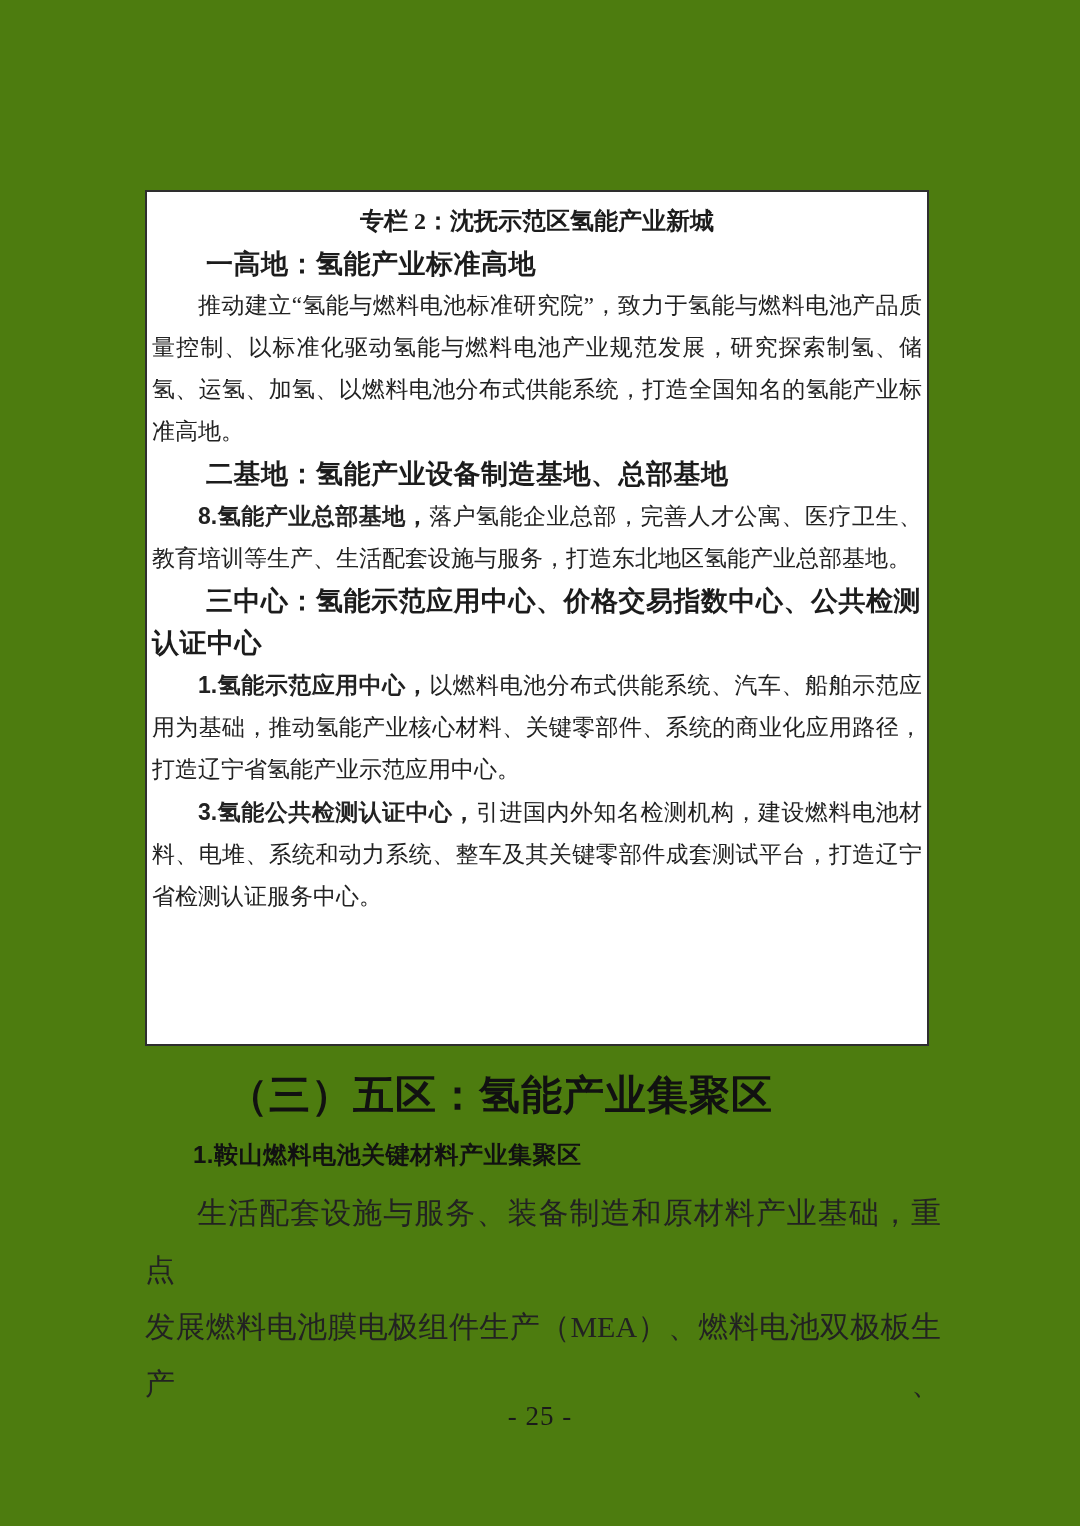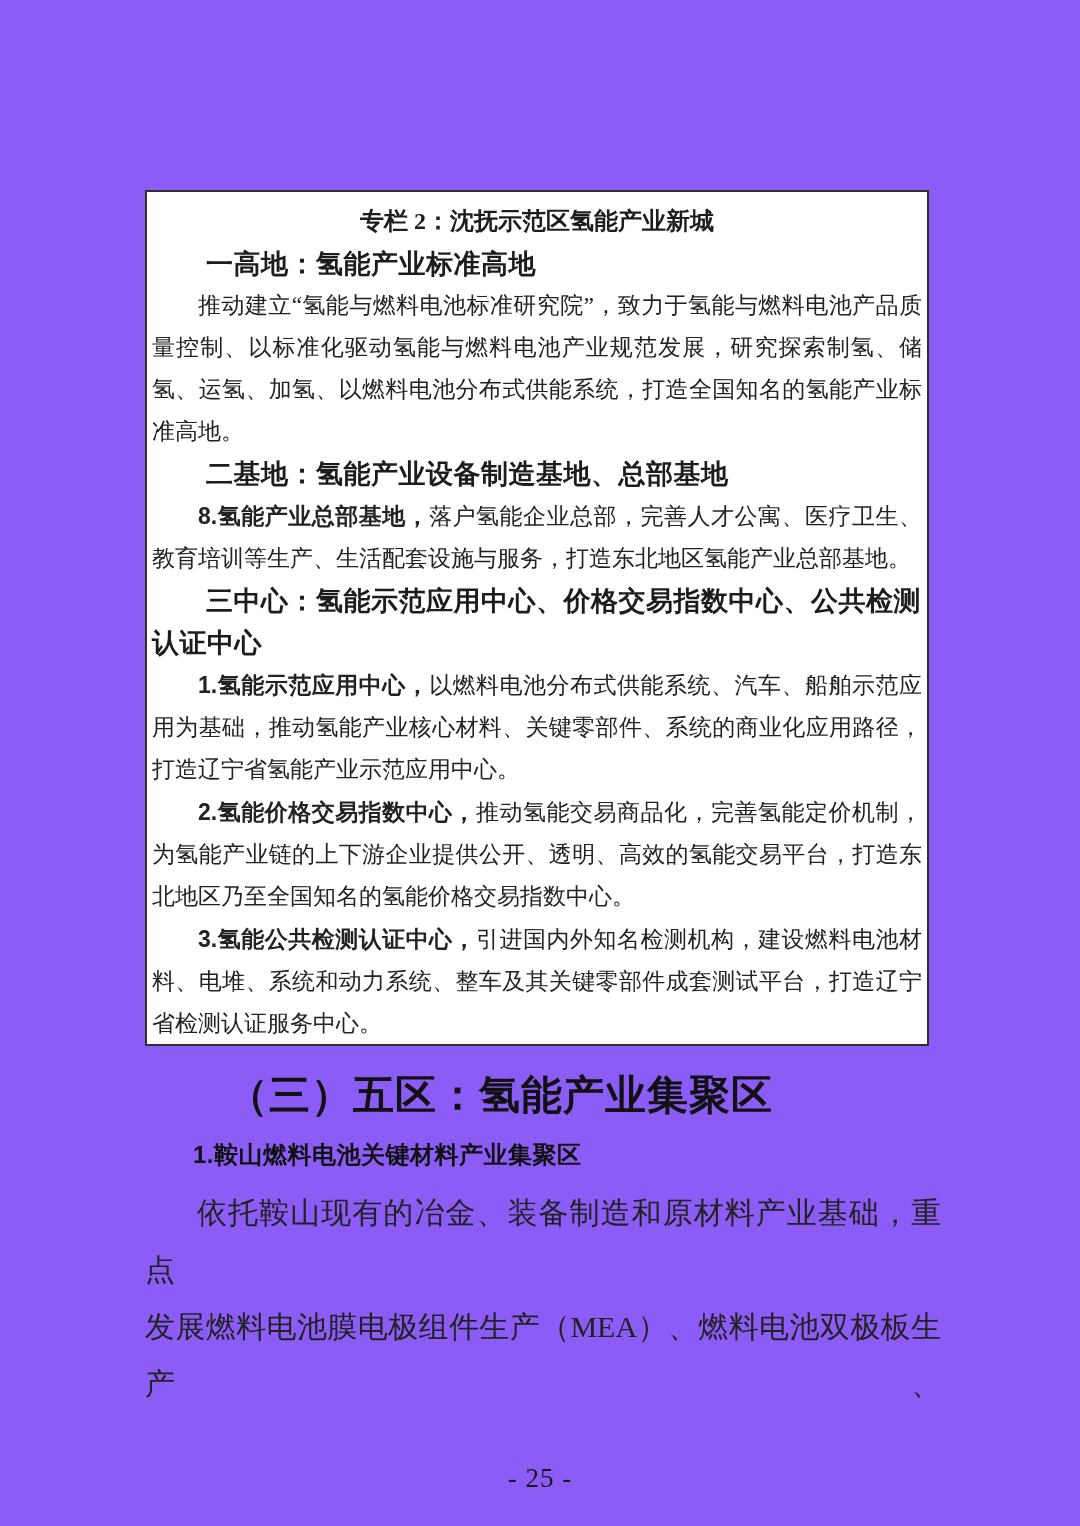--- a/index.html
+++ b/index.html
@@ -11,21 +11,21 @@
     width: 1080px;
     height: 1526px;
     position: relative;
     overflow: hidden;
     font-family: "Liberation Serif", serif;
     color: #1c1c1c;
   }
   .page {
     position: absolute;
     inset: 0;
-    background: #8b5cf6;
+    background: #4d7c0f;
   }
   
   .callout-box {
     position: absolute;
     left: 145px;
     top: 190px;
     width: 784px;
     height: 856px;
     border: 2px solid #2e2e2e;
     box-sizing: border-box;
@@ -99,21 +99,21 @@
   .body-line {
     text-align: justify;
     text-align-last: justify;
   }
   .body-line.first {
     text-indent: 52px;
   }
   .page-number {
     position: absolute;
     left: 0;
-    top: 1458px;
+    top: 1396px;
     width: 100%;
     text-align: center;
     font-size: 27px;
     line-height: 40px;
     color: #1a1a1a;
     letter-spacing: 1px;
   }
 </style>
 </head>
 <body>
@@ -124,28 +124,27 @@
     <div class="box-title">专栏 2：沈抚示范区氢能产业新城</div>
 
     <div class="box-heading">一高地：氢能产业标准高地</div>
     <p class="box-para"><span>推动建立“氢能与燃料电池标准研究院”，致力于氢能与燃料电池产品质量控制、以标准化驱动氢能与燃料电池产业规范发展，研究探索制氢、储氢、运氢、加氢、以燃料电池分布式供能系统，打造全国知名的氢能产业标准高地。</span></p>
 
     <div class="box-heading">二基地：氢能产业设备制造基地、总部基地</div>
     <p class="box-para"><b>8.氢能产业总部基地，</b><span>落户氢能企业总部，完善人才公寓、医疗卫生、教育培训等生产、生活配套设施与服务，打造东北地区氢能产业总部基地。</span></p>
 
     <div class="box-heading">三中心：氢能示范应用中心、价格交易指数中心、公共检测认证中心</div>
     <p class="box-para"><b>1.氢能示范应用中心，</b><span>以燃料电池分布式供能系统、汽车、船舶示范应用为基础，推动氢能产业核心材料、关键零部件、系统的商业化应用路径，打造辽宁省氢能产业示范应用中心。</span></p>
-    <p class="box-para"><b>2.氢能价格交易指数中心，</b><span>推动氢能交易商品化，完善氢能定价机制，为氢能产业链的上下游企业提供公开、透明、高效的氢能交易平台，打造东北地区乃至全国知名的氢能价格交易指数中心。</span></p>
     <p class="box-para"><b>3.氢能公共检测认证中心，</b><span>引进国内外知名检测机构，建设燃料电池材料、电堆、系统和动力系统、整车及其关键零部件成套测试平台，打造辽宁省检测认证服务中心。</span></p>
   </div>
 
   <div class="section-heading">（三）五区：氢能产业集聚区</div>
 
   <div class="subsection-heading">1.鞍山燃料电池关键材料产业集聚区</div>
 
   <div class="body-para">
-    <div class="body-line first">依托鞍山现有的冶金、装备制造和原材料产业基础，重点</div>
+    <div class="body-line first">生活配套设施与服务、装备制造和原材料产业基础，重点</div>
     <div class="body-line">发展燃料电池膜电极组件生产（MEA）、燃料电池双极板生产、</div>
   </div>
 
   <div class="page-number">- 25 -</div>
 
 </div>
 
 </body></html>

